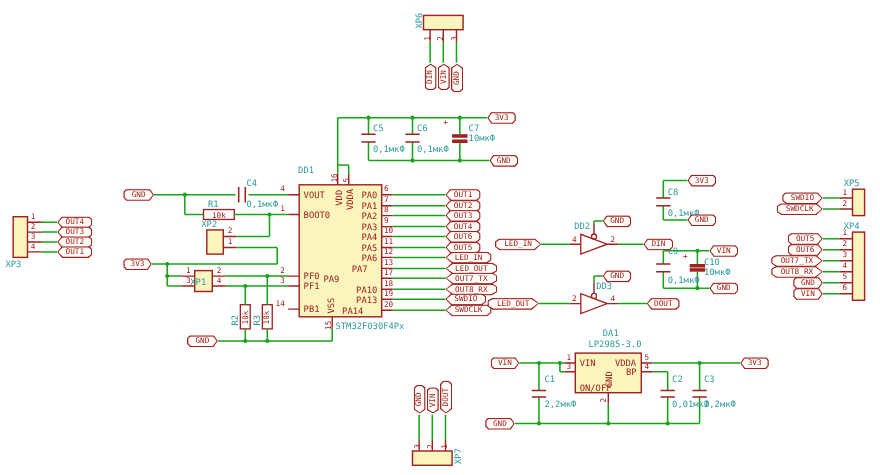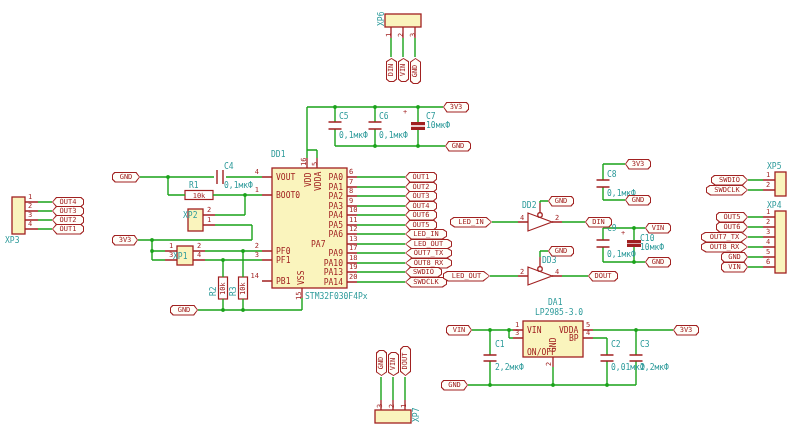--- a/index.html
+++ b/index.html
@@ -229,31 +229,31 @@
         <div class="t" style="left:311px;top:-4px;width:32px;text-align:right">PA6</div>
         <div class="tag left" style="left: 405px; top: -5.5px; width: 42px;">
           <i class="bg"></i>
           <i class="fg"></i>
           <span>LED_IN</span>
         </div>
       </div>
 
       <div class="row" style="top: 244px;">
         <div class="t pn" style="left:349px;top:-9px">13</div>
-        <div class="t" style="left:311px;top:-4px;width:32px;text-align:left">PA7</div>
+        <div class="t" style="left:311px;top:-4px;width:32px;text-align:center">PA7</div>
         <div class="tag left" style="left: 405px; top: -5.5px; width: 47px;">
           <i class="bg"></i>
           <i class="fg"></i>
           <span>LED_OUT</span>
         </div>
       </div>
 
       <div class="row" style="top: 253px;">
         <div class="t pn" style="left:349px;top:-9px">17</div>
-        <div class="t" style="left:311px;top:-4px;width:32px;text-align:right">PA9</div>
+        <div class="t" style="left:294px;top:-4px;width:32px;">PA9</div>
         <div class="tag left" style="left: 405px; top: -5.5px; width: 47px;">
           <i class="bg"></i>
           <i class="fg"></i>
           <span>OUT7_TX</span>
         </div>
       </div>
 
       <div class="row" style="top: 263px;">
         <div class="t pn" style="left:349px;top:-9px">18</div>
         <div class="t" style="left:311px;top:-4px;width:32px;text-align:right">PA10</div>
@@ -269,21 +269,21 @@
         <div class="t" style="left:311px;top:-4px;width:32px;text-align:right">PA13</div>
         <div class="tag left" style="left: 405px; top: -5.5px; width: 37px;">
           <i class="bg"></i>
           <i class="fg"></i>
           <span>SWDIO</span>
         </div>
       </div>
 
       <div class="row" style="top: 282px;">
         <div class="t pn" style="left:349px;top:-9px">20</div>
-        <div class="t" style="left:311px;top:-4px;width:32px;text-align:right">PA14</div>
+        <div class="t" style="left:311px;top:-4px;width:32px;">PA14</div>
         <div class="tag left" style="left: 405px; top: -5.5px; width: 42px;">
           <i class="bg"></i>
           <i class="fg"></i>
           <span>SWDCLK</span>
         </div>
       </div>
     </div>
 
   <div class="t name" style="left:5px;top:236px">XP3</div>
   <div class="group">
@@ -442,21 +442,21 @@
       <i class="bg"></i>
       <i class="fg"></i>
       <span>DOUT</span>
     </div>
 
   <div class="t name" style="left:173px;top:252px">XP1</div>
   <div class="t pn" style="left:169px;top:242px">1</div>
   <div class="t pn" style="left:197px;top:242px">2</div>
   <div class="t pn" style="left:169px;top:251px">3</div>
   <div class="t pn" style="left:197px;top:251px">4</div>
-  <div class="t name" style="left:183px;top:211px">XP2</div>
+  <div class="t name" style="left:183px;top:199px">XP2</div>
   <div class="t pn" style="left:207px;top:206px">2</div>
   <div class="t pn" style="left:207px;top:216px">1</div>
 
   <div class="t name" style="left:189px;top:181px">R1</div>
   <div class="t pn ctr" style="left:185px;top:192px;width:28px">10k</div>
   <div class="t name vert" style="left:209px;top:296px">R2</div>
   <div class="t vert pn" style="left:219px;top:295px">10k</div>
   <div class="t name vert" style="left:229px;top:296px">R3</div>
   <div class="t vert pn" style="left:239px;top:295px">10k</div>
 

